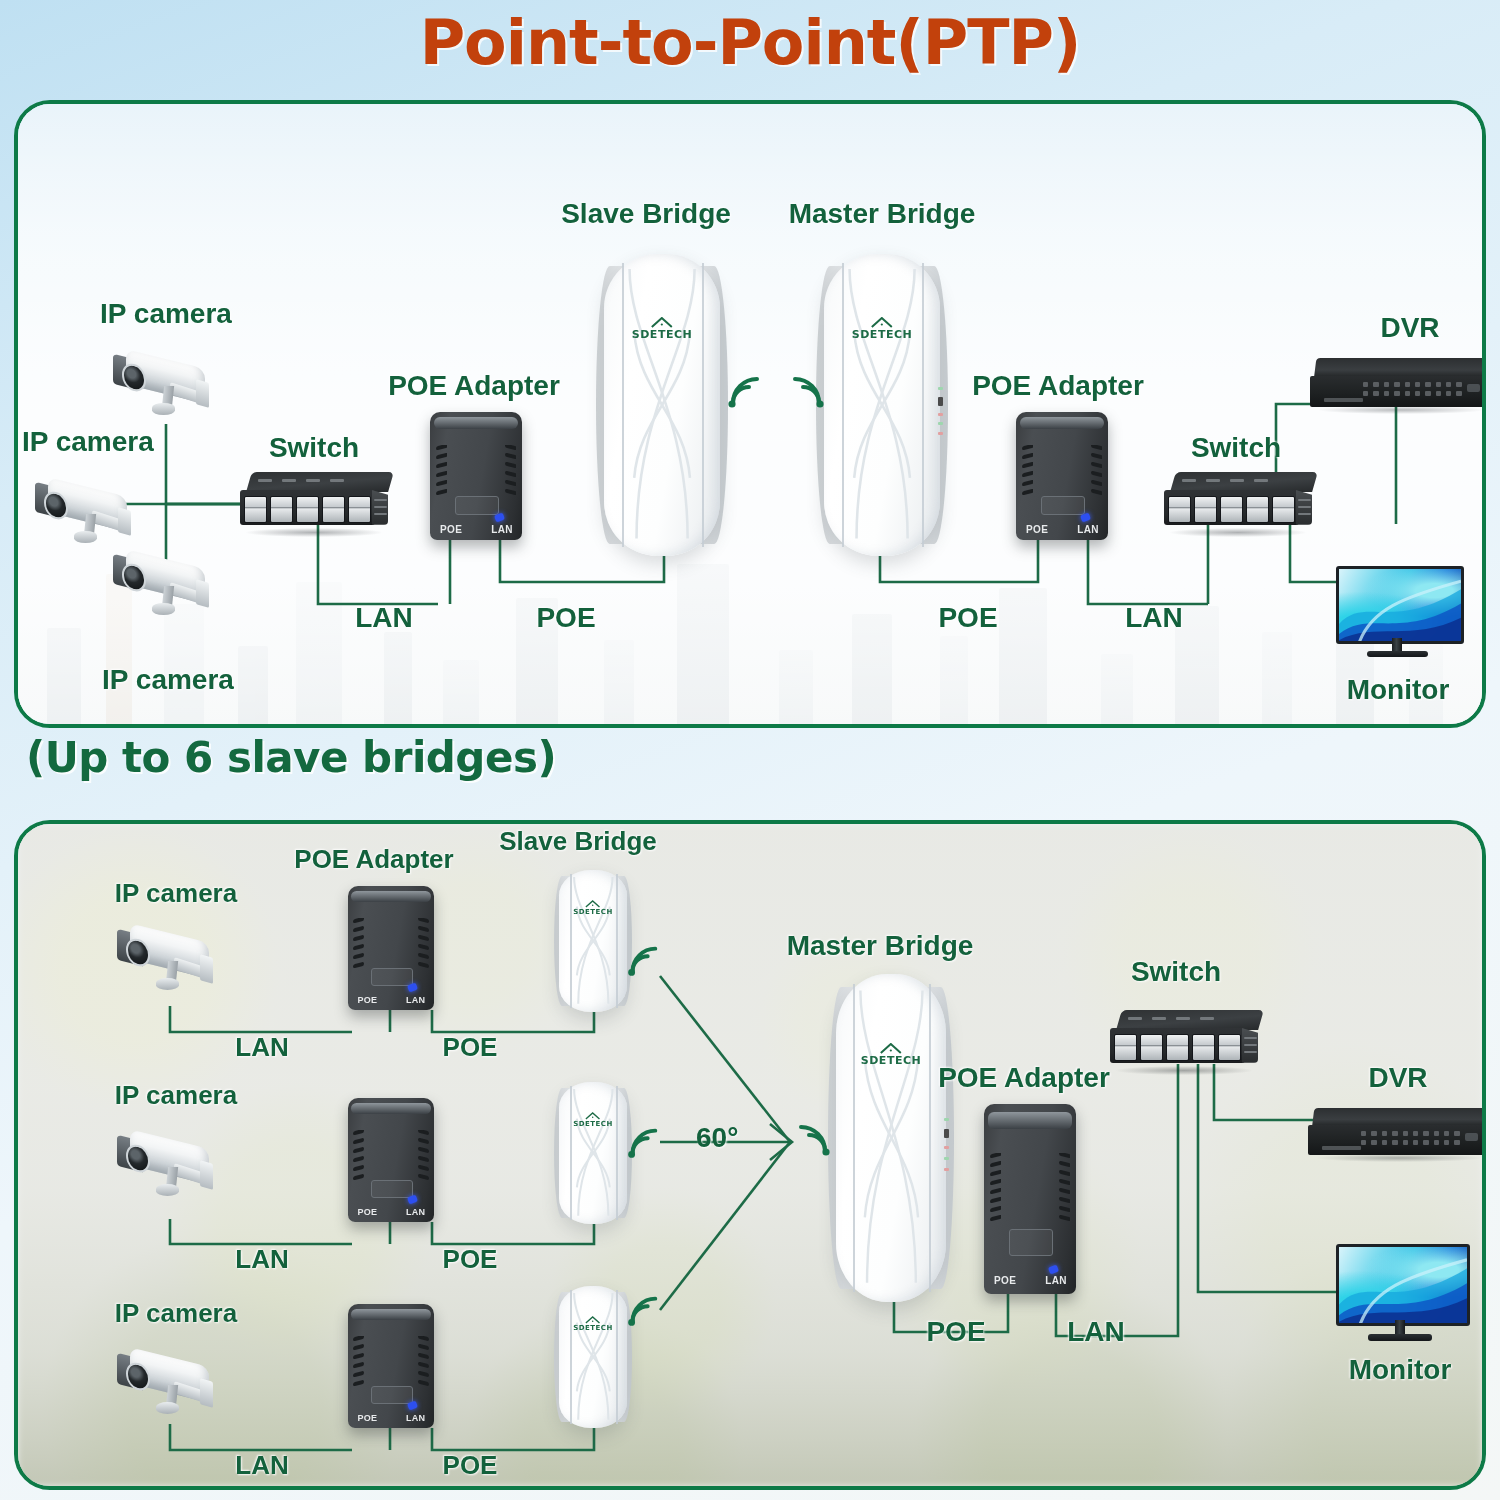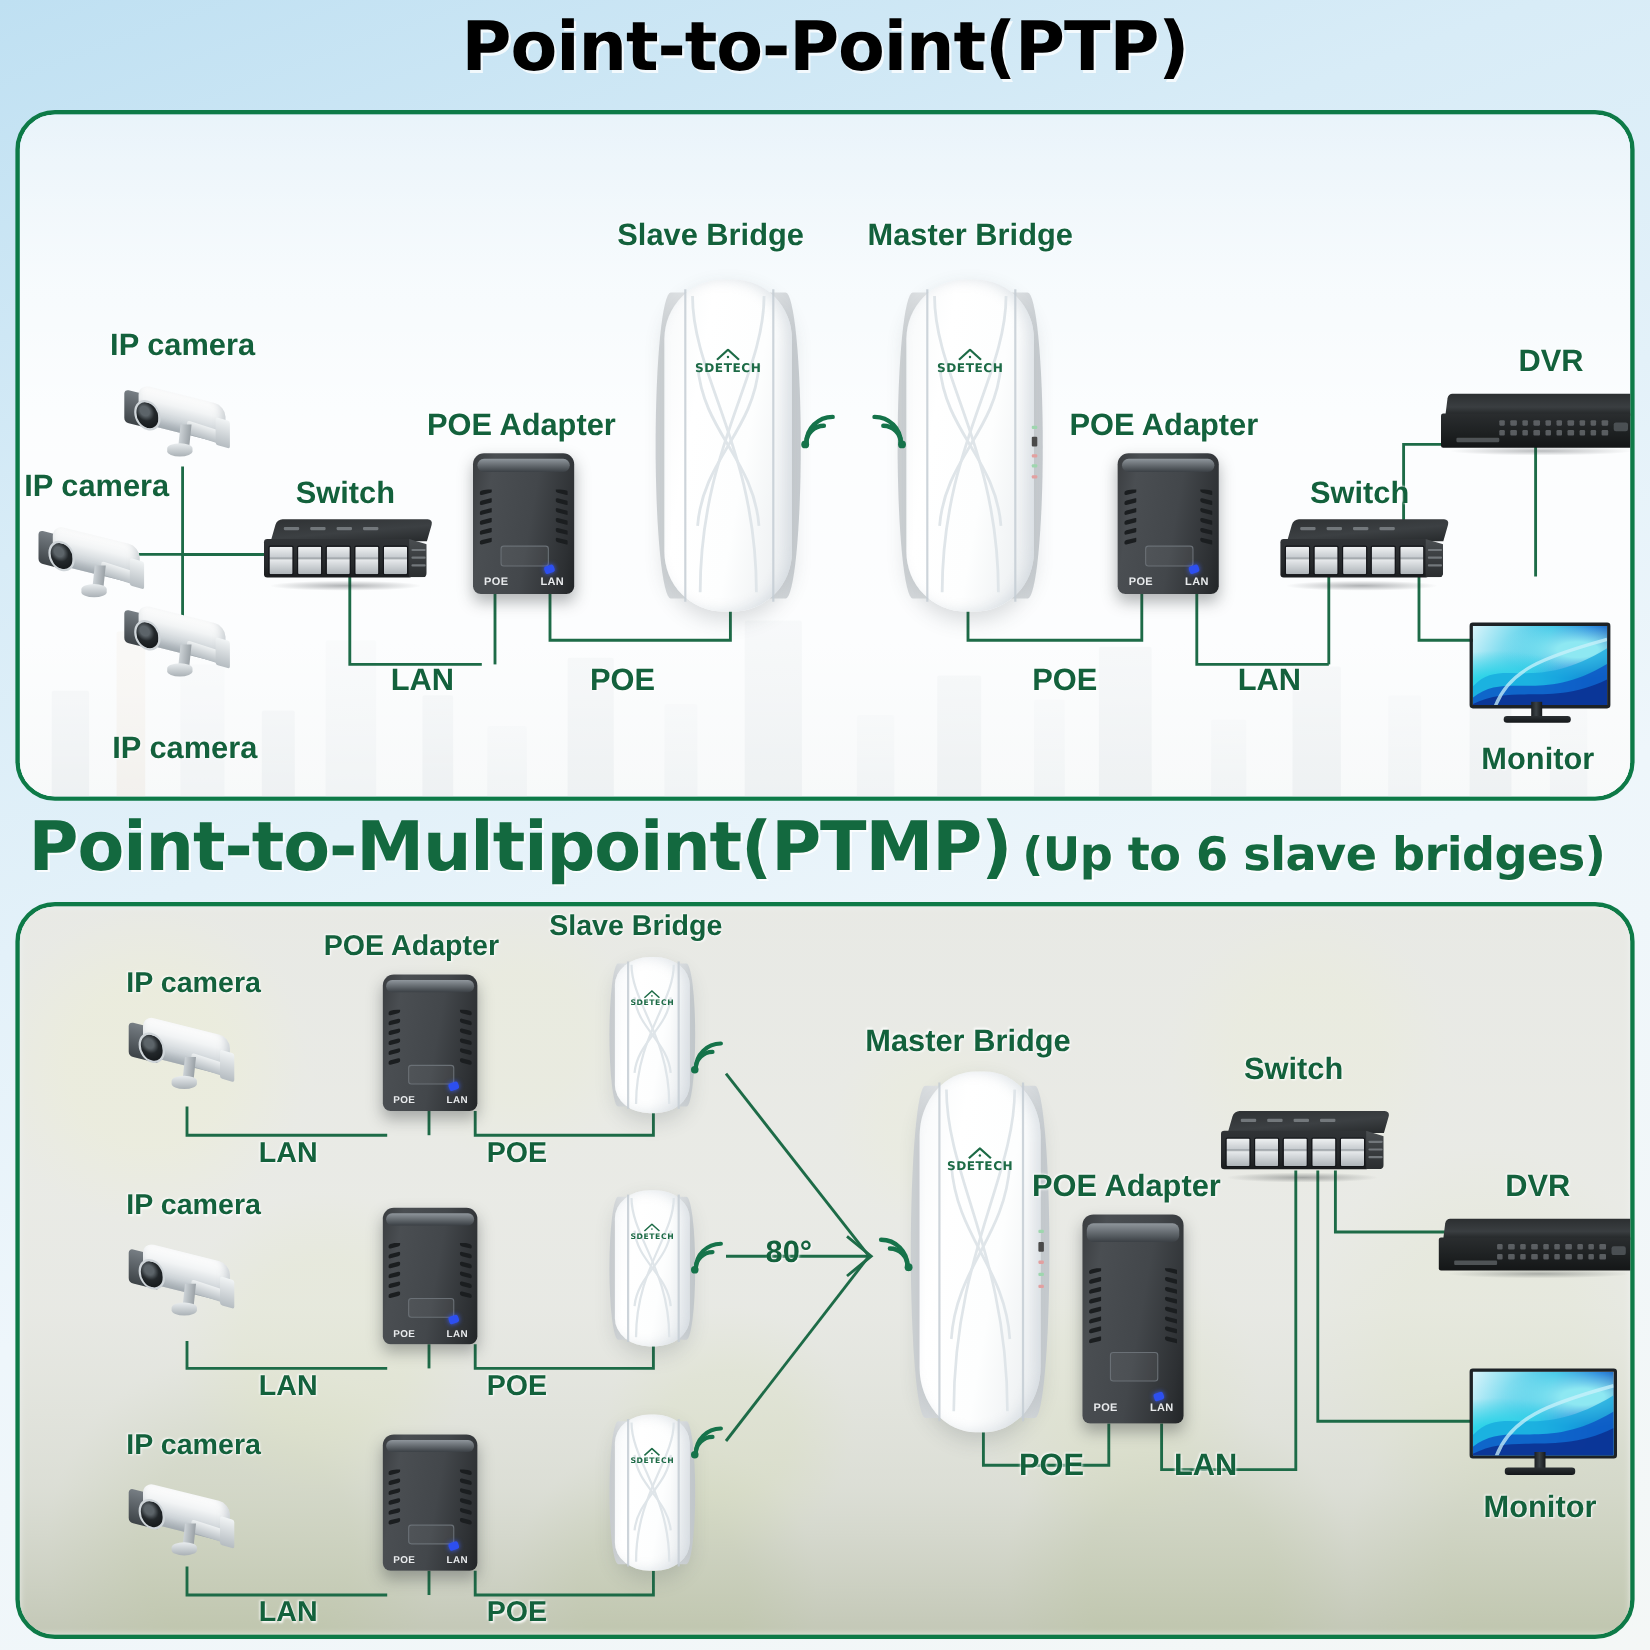--- a/index.html
+++ b/index.html
@@ -9,21 +9,21 @@
     background:linear-gradient(160deg,#bfe0f2 0%,#d8ecf7 25%,#eef6fb 60%,#f4f7f6 100%);
     overflow:hidden;
     position:relative;
   }
   .stage{position:absolute;inset:0;}
 
   
   .title{
     position:absolute;
     font-weight:bold;
-    color:#000000;
+    color:#c2410c;
     letter-spacing:-1px;
     white-space:nowrap;
     font-family:"DejaVu Sans", sans-serif;
   }
   #ptp-title{
     top:6px;left:0;width:1500px;text-align:center;
     font-size:62px;
     text-shadow:2px 2px 0 rgba(255,255,255,.75);
   }
   #ptmp-title-row{
@@ -608,21 +608,20 @@
       <div class="lbl t28 c" style="left:1380px;top:570px">Monitor</div>
 
       <div class="lbl t28 c" style="left:366px;top:498px">LAN</div>
       <div class="lbl t28 c" style="left:548px;top:498px">POE</div>
       <div class="lbl t28 c" style="left:950px;top:498px">POE</div>
       <div class="lbl t28 c" style="left:1136px;top:498px">LAN</div>
     </div>
   </div>
 
   <div id="ptmp-title-row">
-    <span id="ptmp-title">Point-to-Multipoint(PTMP)</span>
     <span id="ptmp-sub">(Up to 6 slave bridges)</span>
   </div>
 
   <div class="panel" id="ptmp-panel">
     <div class="panel-bg trees"></div>
     <div class="ptmp-fog"></div>
 
     <div class="panel-inner">
 
       <svg class="wires" viewBox="0 0 1464 662" preserveAspectRatio="none">
@@ -858,21 +857,21 @@
         <g fill="none" stroke="#15734a" stroke-width="4" stroke-linecap="round">
           <path d="M9 31 A16 16 0 0 1 25 15"></path>
           <path d="M9 23 A24 24 0 0 1 33 -1" transform="translate(0,8)"></path>
         </g>
         <circle cx="8" cy="32" r="3.6" fill="#15734a"></circle>
       </svg>
 
       <div class="lbl t26 c" style="left:244px;top:626px">LAN</div>
       <div class="lbl t26 c" style="left:452px;top:626px">POE</div>
 
-      <div class="deg" style="left:678px;top:298px">80°</div>
+      <div class="deg" style="left:678px;top:298px">60°</div>
 
       <div class="lbl t28 c" style="left:862px;top:106px">Master Bridge</div>
       <div class="bridge" style="left:810px;top:150px;width:126px;height:328px">
         <div class="side"></div>
           <div class="side r"></div>
         <div class="body"></div>
         <svg class="xsvg" viewBox="0 0 100 240" preserveAspectRatio="none">
           <g fill="none" stroke="#dfe5e9" stroke-width="2.2">
             <path d="M26 62 C30 110, 70 130, 74 178"></path>
             <path d="M74 62 C70 110, 30 130, 26 178"></path>

